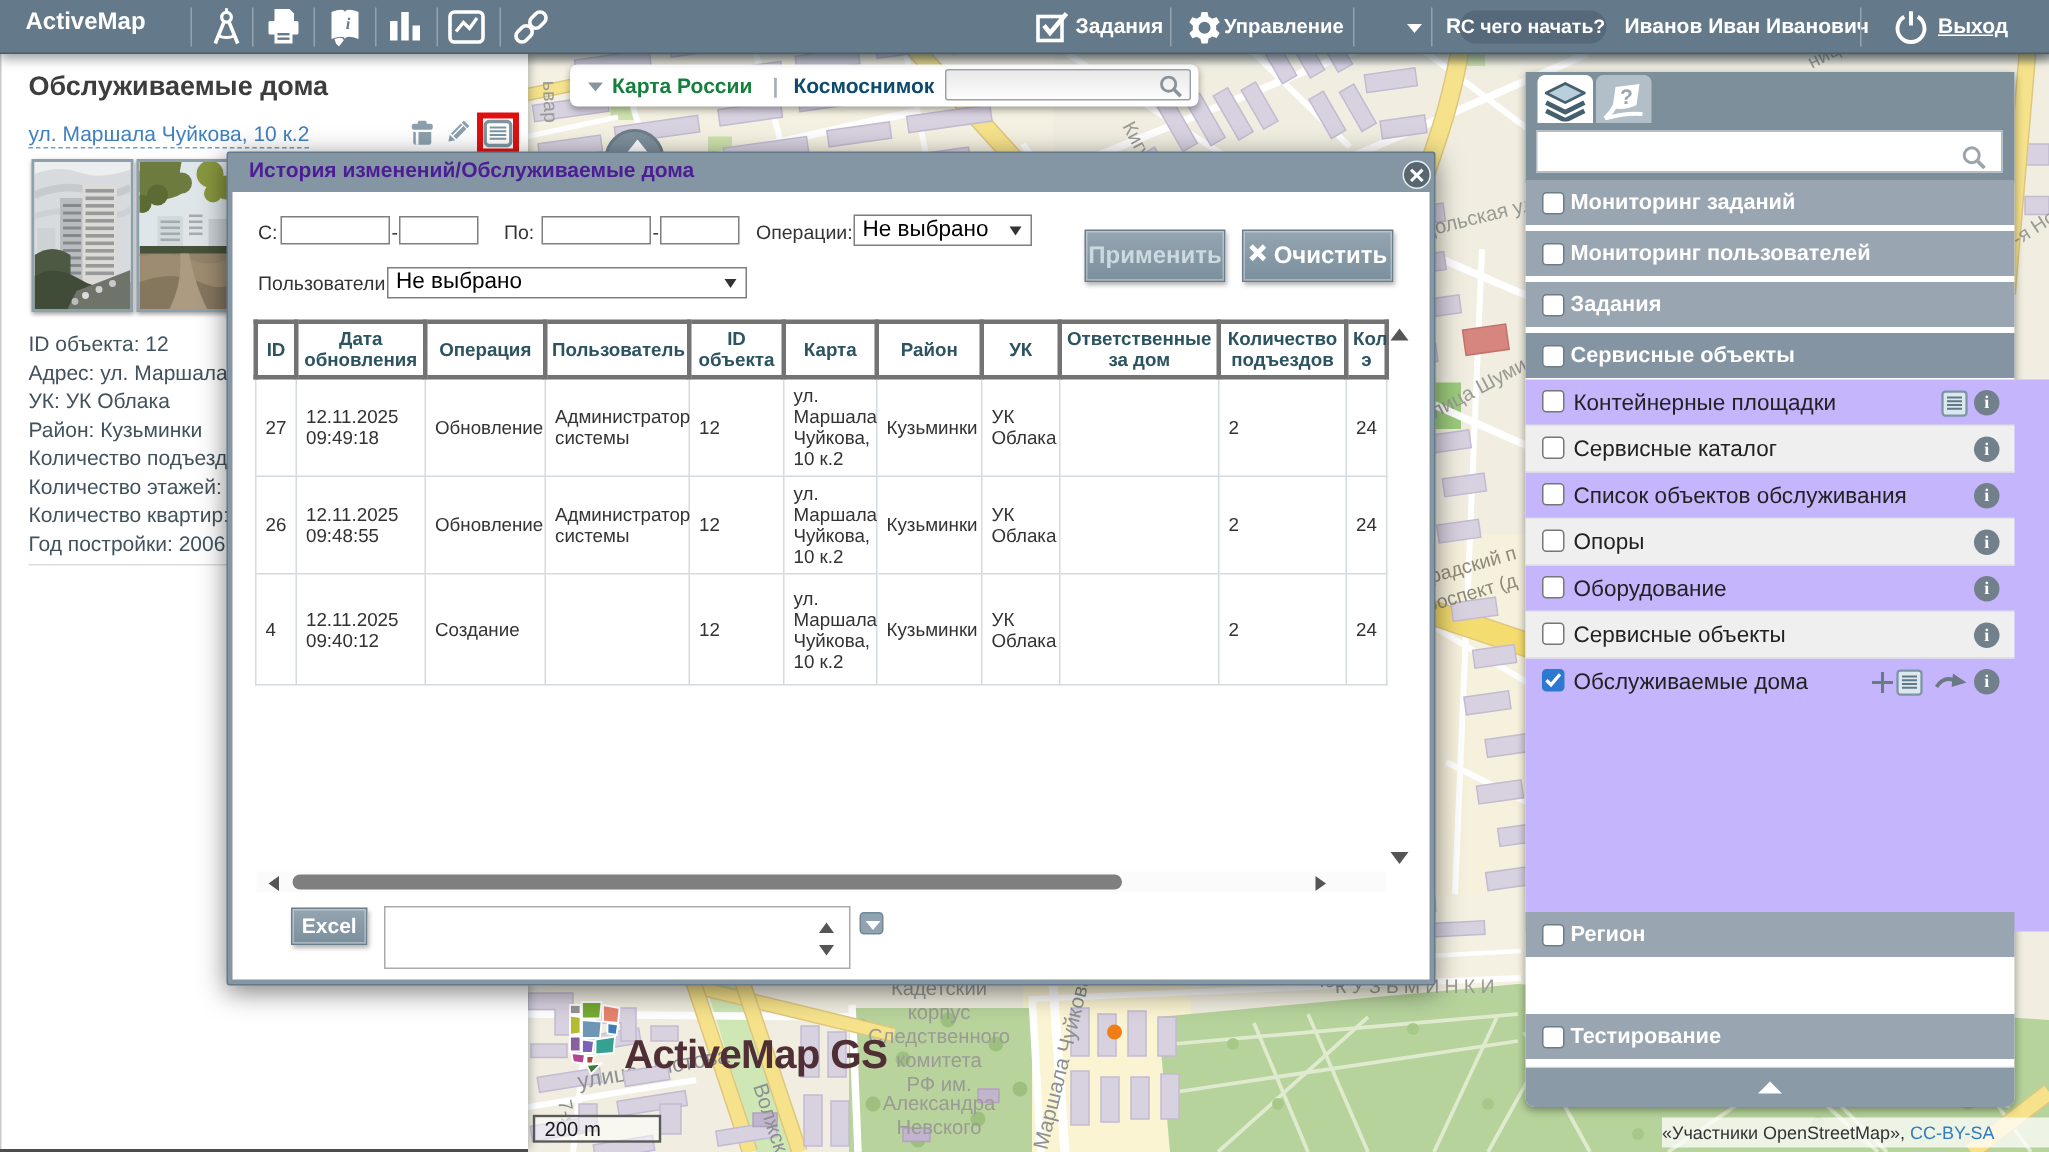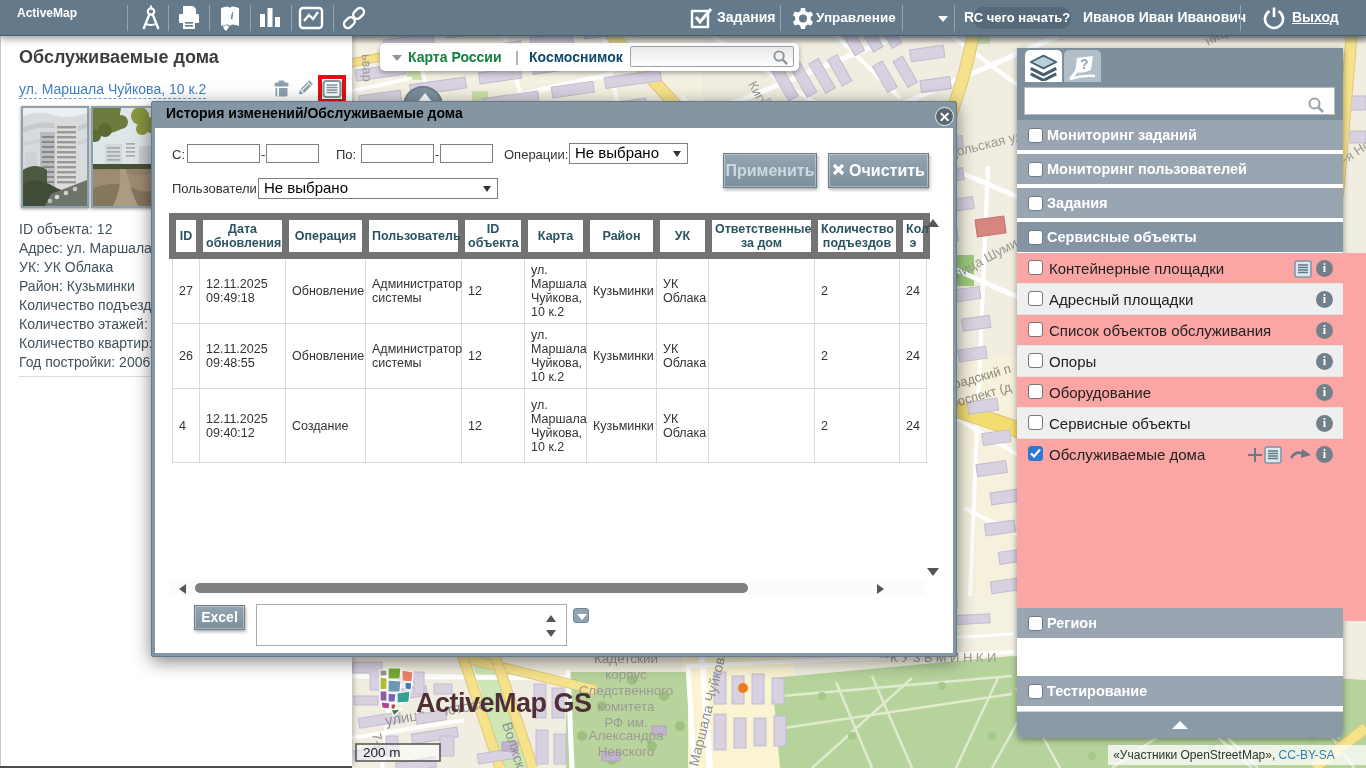--- a/index.html
+++ b/index.html
@@ -1,20 +1,20 @@
 <!DOCTYPE html>
 <html><head>
 <meta charset="utf-8">
 <style>
 *{margin:0;padding:0;box-sizing:border-box}
 html,body{width:1366px;height:768px;overflow:hidden;font-family:"Liberation Sans",sans-serif}
 #page{position:relative;width:1366px;height:768px;background:#fff;border-bottom:3px solid #4e4e4e}
 
 #topbar{position:absolute;left:0;top:0;width:1366px;height:36px;background:#64798a;border-bottom:1px solid #4b5c68;box-shadow:0 3px 7px rgba(40,50,60,.45);z-index:50;color:#fff}
-#topbar .logo{position:absolute;left:17px;top:6px;font-size:12px;font-weight:bold}
+#topbar .logo{position:absolute;left:17px;top:6px;font-size:16px;font-weight:bold}
 .tsep{position:absolute;top:5px;width:1px;height:26px;background:#93a3af}
 .ticon{position:absolute;top:4px}
 .tlabel{position:absolute;top:9px;font-size:14px;font-weight:bold;white-space:nowrap}
 #pill{position:absolute;left:973px;top:7px;width:98px;height:22px;line-height:22px;text-align:center;background:#56697a;border-radius:11px;font-size:13px;font-weight:bold}
 #vyhod{position:absolute;left:1292px;top:9px;font-size:14px;font-weight:bold;text-decoration:underline}
 
 #leftpanel{position:absolute;left:0;top:36px;width:352px;height:730px;background:#fff;z-index:20;border-left:1px solid #c9c9c9;box-shadow:2px 0 5px rgba(60,70,80,.3)}
 #leftpanel h1{font-size:18px;color:#3d3d3d;position:absolute;left:18px;top:11px;font-weight:bold}
 #objlink{position:absolute;left:18px;top:45px;font-size:14px;color:#3f80c1;border-bottom:1px dashed #6d9fd0;padding-bottom:1px}
 .lp-ico{position:absolute;top:44px}
@@ -41,55 +41,55 @@
 .rtab{position:absolute;top:2px;height:32px;width:37px;border-radius:5px 5px 0 0;z-index:2}
 #rtab1{left:8px;background:#fff}
 #rtab2{left:47px;background:#b3bfc8}
 #rsearchwrap{position:absolute;left:0;top:36px;width:326px;height:38px}
 #rsearch{position:absolute;left:7px;top:3px;width:311px;height:28px;border:1px solid #b4bcc2;background:#fff}
 .ghead{position:absolute;left:0;width:326px;height:30px;background:#99a6b2;color:#fff;font-size:14.5px;font-weight:bold;line-height:30px}
 .ghead.dk{background:#8494a2}
 .ghead .cb,.lrow .cb{position:absolute;left:11px;top:8px;width:15px;height:15px;background:#fff;border:1px solid #777;border-radius:3px}
 .ghead .cb{border:1px solid #6d7d88}
 .ghead span{margin-left:30px}
-#rows{position:absolute;left:0;top:205px;width:350px;height:368px;background:#fca5a5}
+#rows{position:absolute;left:0;top:205px;width:350px;height:368px;background:#c4b5fd}
 .lrow{position:absolute;left:0;width:326px;height:31px;font-size:15px;color:#222;line-height:31px;border-bottom:1px solid #e2e2e2}
 .lrow.alt{background:#efefef}
 .lrow .cb{top:7px}
 .lrow span{margin-left:32px}
 .info{position:absolute;left:299px;top:7px;width:17px;height:17px;border-radius:50%;background:#72808c;color:#fff;font-size:12px;font-weight:bold;text-align:center;line-height:17px;font-family:"Liberation Serif",serif}
 #rfoot{position:absolute;left:0;bottom:0;width:326px;height:27px;background:#8b9aa7;border-radius:0 0 6px 6px;border-top:1px solid #ccd4da}
 #rfoot .up{position:absolute;left:155px;top:9px;width:0;height:0;border:8px solid transparent;border-bottom:8px solid #fff;border-top:none}
 
 #modal{position:absolute;left:151px;top:101px;width:806px;height:556px;z-index:40;background:#8496a4;border:1px solid #66798a;box-shadow:0 4px 18px rgba(0,0,0,.5);border-radius:2px}
-#mtitle{position:absolute;left:14px;top:3px;color:#000000;font-size:14px;font-weight:bold}
+#mtitle{position:absolute;left:14px;top:3px;color:#4c1d95;font-size:14px;font-weight:bold}
 #mclose{position:absolute;left:783px;top:5px;width:19px;height:19px;border-radius:50%;background:#57666f;border:1px solid #e8ecee;color:#fff;text-align:center;line-height:19px;font-size:14px;font-weight:bold}
 #mbody{position:absolute;left:3px;top:26px;width:798px;height:525px;background:#fff}
 #mbody .flabel{position:absolute;font-size:13px;color:#333}
 .finput{position:absolute;border:1px solid #7f7f7f;background:#fff;height:19px}
 .fselect{position:absolute;border:1px solid #7f7f7f;background:#fff;height:21px;font-size:15px;color:#000;padding-left:5px}
 .fselect .sarr{position:absolute;right:6px;top:7px;width:0;height:0;border:4px solid transparent;border-top:6px solid #333}
 .mbtn{position:absolute;background:linear-gradient(#95a5b1,#7b8f9d);border:1px solid #6a7d8b;box-shadow:inset 0 0 0 1px rgba(255,255,255,.35),1px 2px 3px rgba(0,0,0,.3);color:#fff;font-weight:bold;text-align:center}
 
 #mtable{position:absolute;left:14px;top:85px;width:753px;border-collapse:collapse;font-size:12.5px;color:#333;table-layout:fixed}
-#mtable th{font-weight:bold;color:#2c5360;border:7px solid #737373;padding:2px 3px;height:37px}
+#mtable th{font-weight:bold;color:#2c5360;border:3px solid #737373;padding:2px 3px;height:37px}
 #mtable td{border:1px solid #d5dade;padding:4px 6px;vertical-align:middle}
 #vsb-up{position:absolute;left:772px;top:91px;width:0;height:0;border:6px solid transparent;border-bottom:8px solid #555;border-top:none}
 #vsb-dn{position:absolute;left:772px;top:440px;width:0;height:0;border:6px solid transparent;border-top:8px solid #555;border-bottom:none}
 #hsb{position:absolute;left:16px;top:453px;width:753px;height:14px;background:#fbfbfb}
 #hsb .thumb{position:absolute;left:24px;top:2px;width:553px;height:10px;background:#7f7f7f;border-radius:6px}
 #hsb .la{position:absolute;left:8px;top:3px;width:0;height:0;border:5px solid transparent;border-right:7px solid #555;border-left:none}
 #hsb .ra{position:absolute;right:40px;top:3px;width:0;height:0;border:5px solid transparent;border-left:7px solid #555;border-right:none}
 #excel{left:39px;top:477px;width:51px;height:25px;font-size:14px;line-height:23px}
 #mlist{position:absolute;left:101px;top:476px;width:311px;height:42px;border:1px solid #aaa;background:#fff}
 #mdrop{position:absolute;left:418px;top:480px;width:16px;height:15px;background:#8fa3b0;border:1px solid #728896;border-radius:3px}
 #mdrop .da{position:absolute;left:3px;top:5px;width:0;height:0;border:5px solid transparent;border-top:6px solid #fff;border-bottom:none}
 .spin{position:absolute;width:0;height:0;border:5px solid transparent}
 
-#attrib{position:absolute;left:1108px;top:745px;width:258px;white-space:nowrap;height:20px;background:rgba(255,255,255,.75);z-index:35;font-size:12px;color:#333;text-align:center;line-height:20px;padding-right:26px}
+#attrib{position:absolute;left:1108px;top:745px;width:258px;white-space:nowrap;height:20px;background:rgba(255,255,255,.75);z-index:35;font-size:12px;color:#333;text-align:left;line-height:20px;padding-right:26px}
 #attrib a{color:#2f7cc0;text-decoration:none}
 </style>
 </head>
 <body>
 <div id="page">
 <div id="map"><svg width="1014" height="732" viewBox="0 0 1014 732" font-family="Liberation Sans,sans-serif">
         <rect width="1014" height="732" fill="#f1eee1"></rect>
         <rect x="330" y="620" width="112" height="112" fill="#faf4d2"></rect>
         <rect x="592" y="320" width="76" height="250" fill="#f6f1dd"></rect>
         <rect x="0" y="0" width="350" height="115" fill="#f5f1e2"></rect>
@@ -589,21 +589,21 @@
 <div class="ghead dk" style="top:174px"><div class="cb"></div><span>Сервисные объекты</span></div>
 <div id="rows">
 <div class="lrow" style="top:0"><div class="cb"></div><span>Контейнерные площадки</span>
 <svg style="position:absolute;left:277px;top:7px" width="18" height="18" viewBox="0 0 18 18">
             <rect x="1" y="1" width="16" height="16" rx="2" fill="#dde8ee" stroke="#7b95a5" stroke-width="1.5"></rect>
             <g stroke="#5f7888" stroke-width="1.4">
               <path d="M4 5 h10 M4 7.5 h10 M4 10 h10 M4 12.5 h10"></path>
             </g>
           </svg>
 <div class="info">i</div></div>
-<div class="lrow alt" style="top:31px"><div class="cb"></div><span>Адресный площадки</span><div class="info">i</div></div>
+<div class="lrow alt" style="top:31px"><div class="cb"></div><span>Сервисные каталог</span><div class="info">i</div></div>
 <div class="lrow" style="top:62px"><div class="cb"></div><span>Список объектов обслуживания</span><div class="info">i</div></div>
 <div class="lrow alt" style="top:93px"><div class="cb"></div><span>Опоры</span><div class="info">i</div></div>
 <div class="lrow" style="top:124px"><div class="cb"></div><span>Оборудование</span><div class="info">i</div></div>
 <div class="lrow alt" style="top:155px"><div class="cb"></div><span>Сервисные объекты</span><div class="info">i</div></div>
 <div class="lrow" style="top:186px;border-bottom:none"><div class="cb" style="background:#2d79d2;border-color:#2d79d2"></div><svg style="position:absolute;left:12px;top:8px" width="13" height="13" viewBox="0 0 13 13">
             <path d="M2 6.5 l3 3 6-7" stroke="#fff" stroke-width="2.2" fill="none"></path>
           </svg><span>Обслуживаемые дома</span>
 <svg style="position:absolute;left:230px;top:8px" width="16" height="16" viewBox="0 0 16 16" stroke="#6a7a84" stroke-width="2">
             <path d="M8 1 V15 M1 8 H15"></path>
           </svg>

